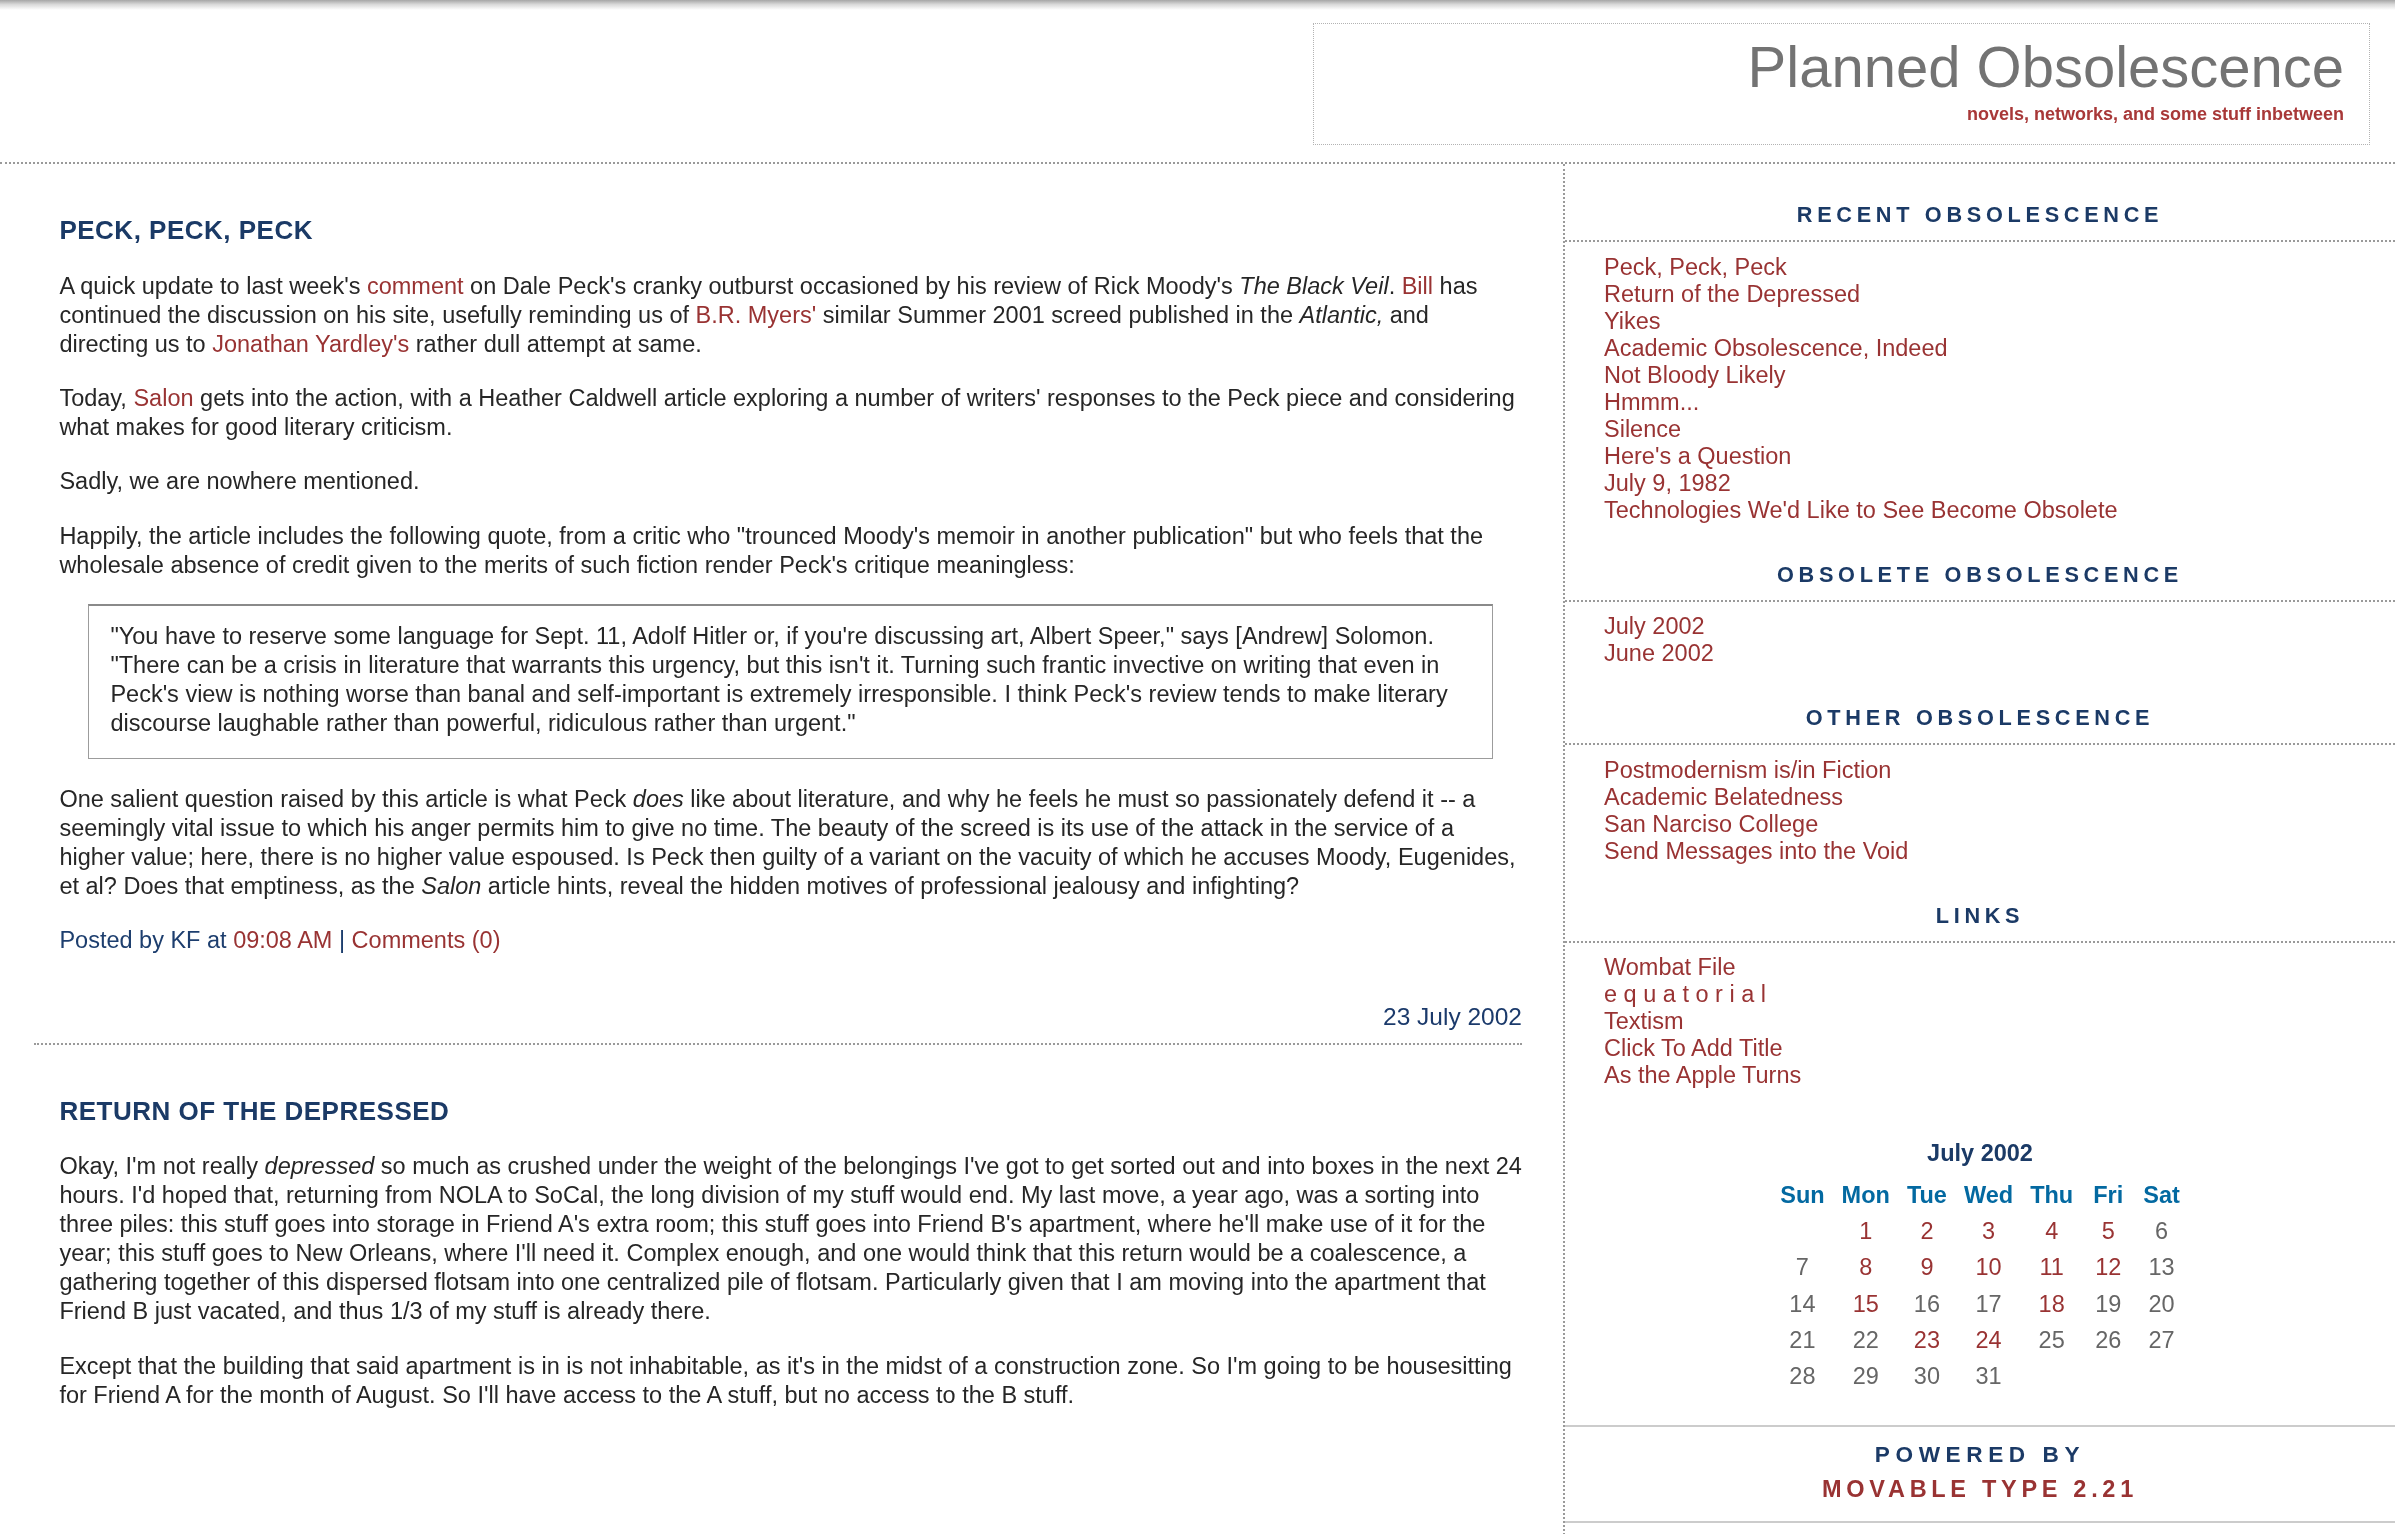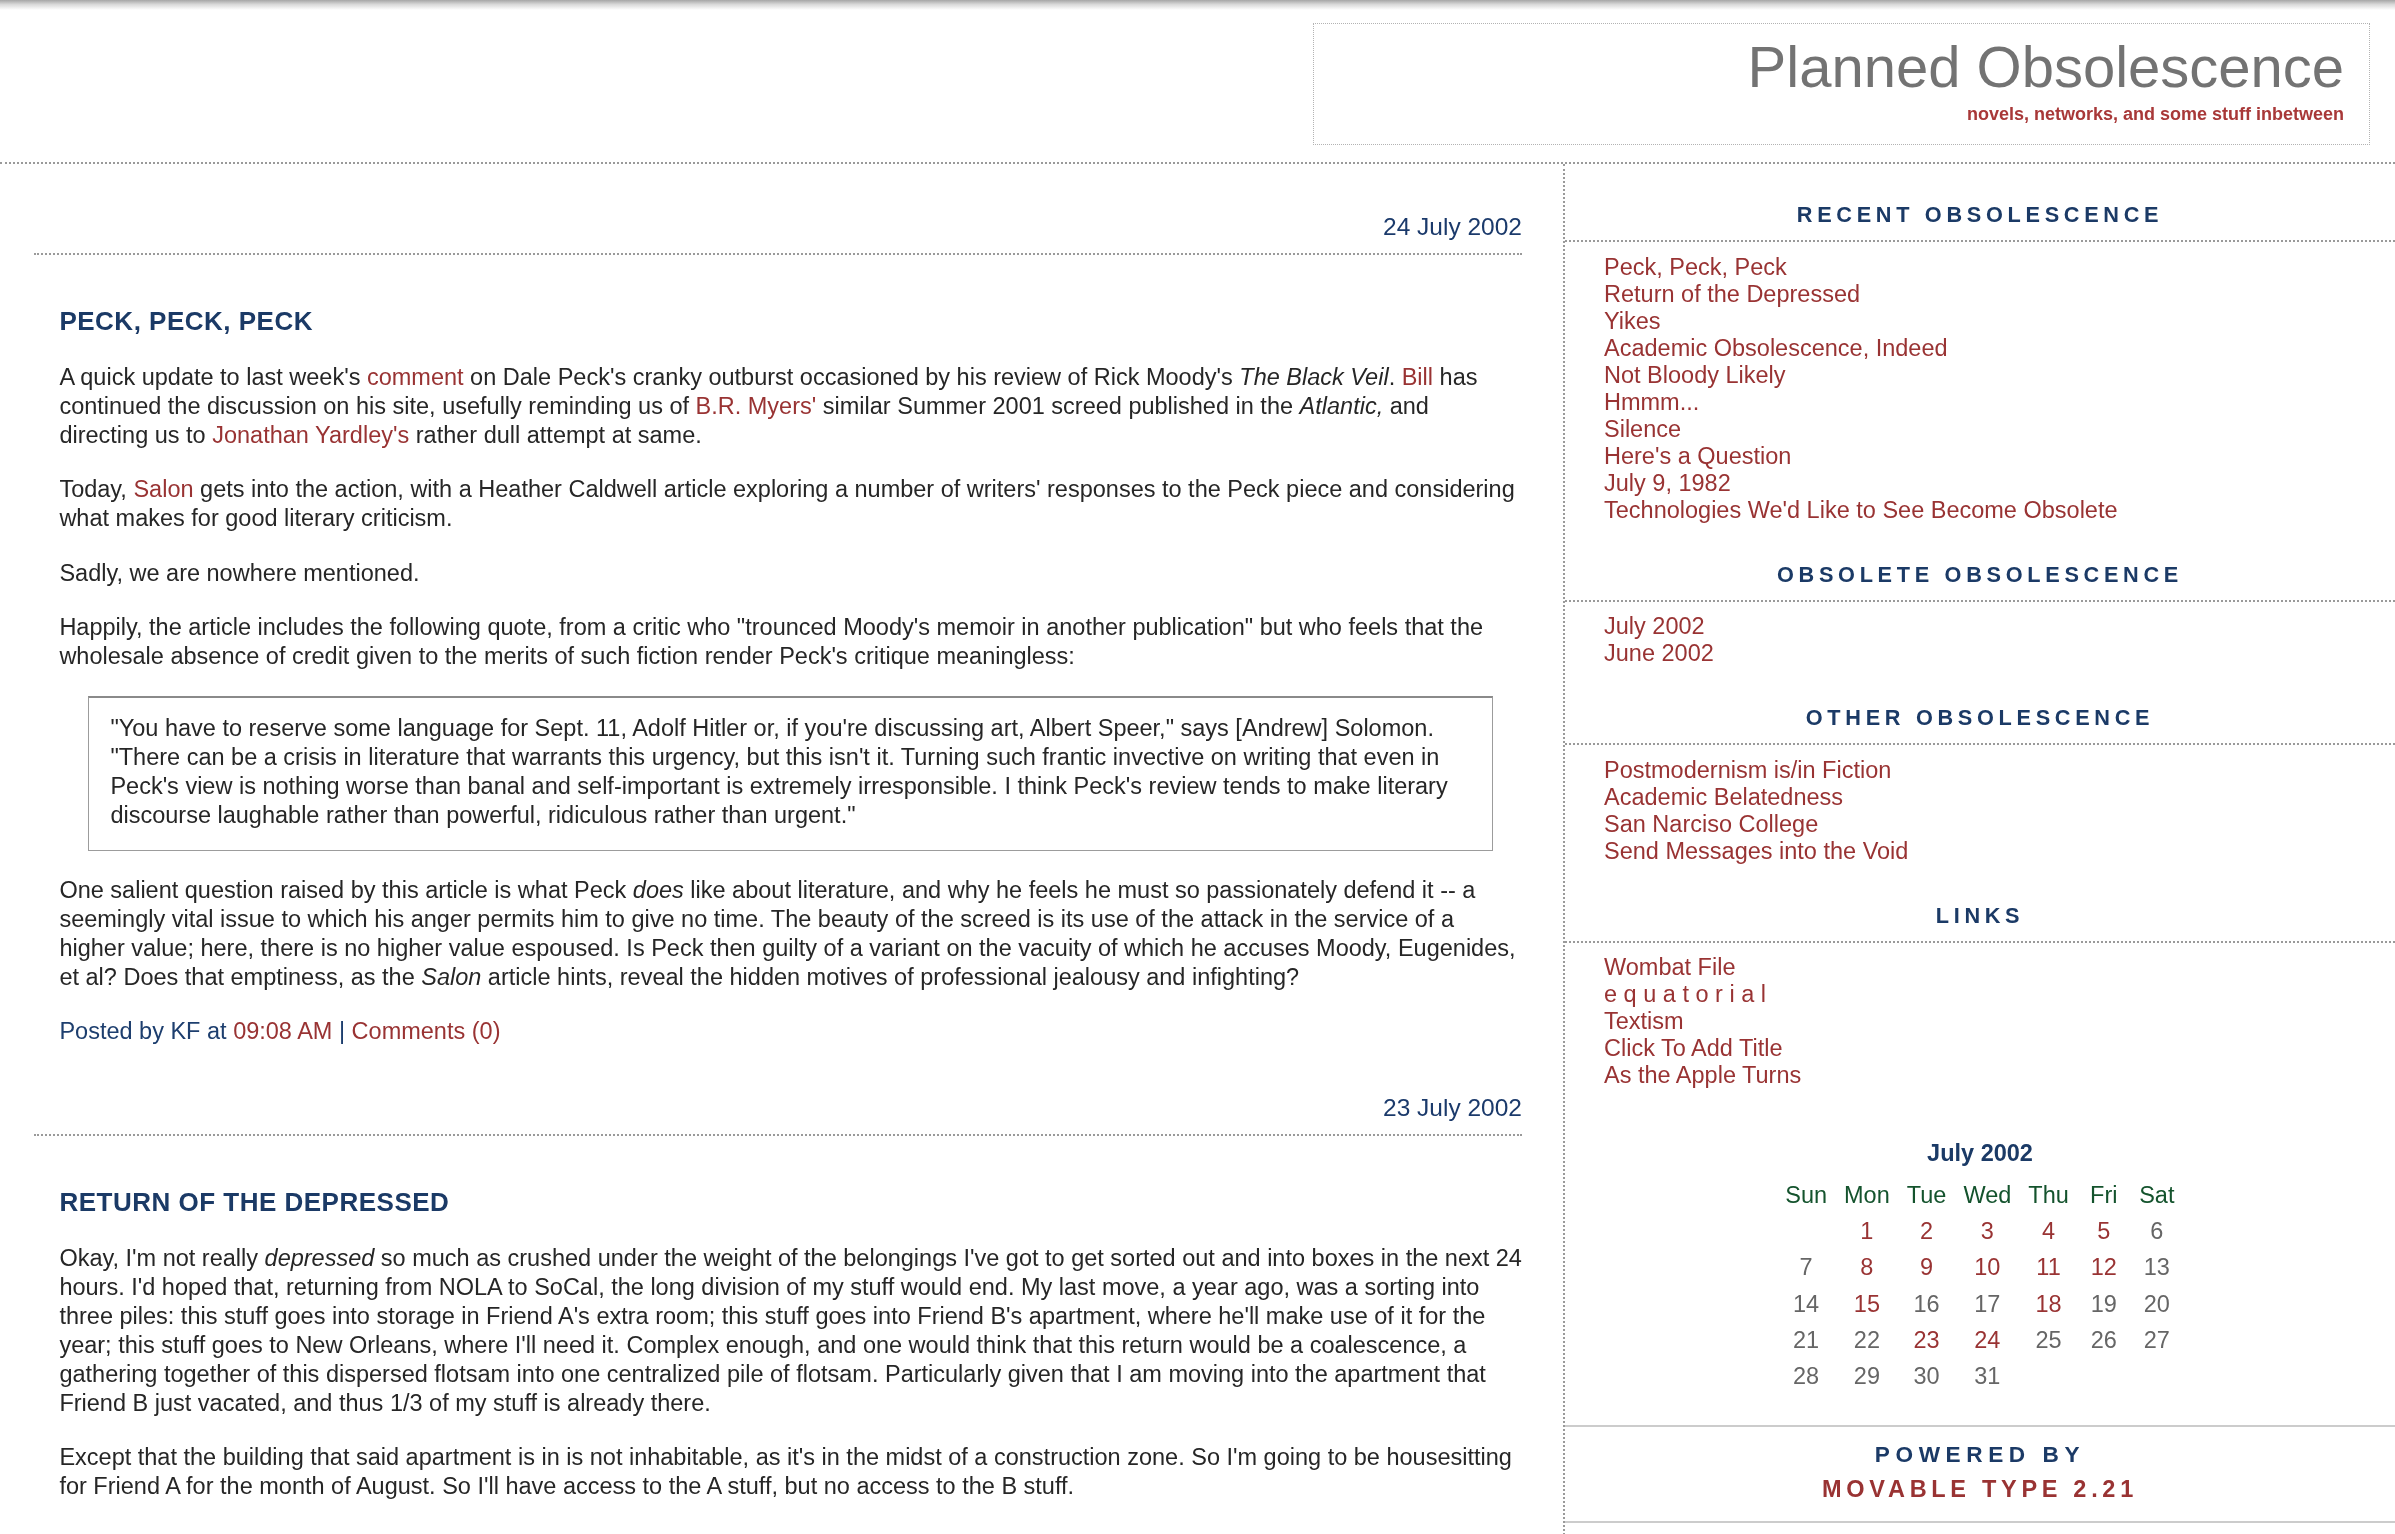--- a/index.html
+++ b/index.html
@@ -33,21 +33,21 @@
 
   .sb-heading { margin:38px 0 0; text-align:center; color:#1b3a66; font-size:21.7px;
                 font-weight:bold; letter-spacing:4.7px; padding-bottom:12.2px;
                 border-bottom:2.8px dotted #9a9a9a; }
   .sb-links { padding:11.3px 19px 0 39px; display:flex; flex-direction:column; }
   .sb-link { color:#993333; font-size:23.5px; line-height:27px; text-decoration:none; cursor:pointer; }
 
   .calendar { margin-top:51px; }
   .cal-title { text-align:center; color:#1b3a66; font-weight:bold; font-size:23.5px; }
   table.cal { margin:11.3px auto 0; border-collapse:collapse; }
-  table.cal th { color:#14532d; font-weight:normal; font-size:23.5px; padding:3.8px 8.5px;text-align:center; }
+  table.cal th { color:#0369a1; font-weight:bold; font-size:23.5px; padding:3.8px 8.5px;text-align:center; }
   table.cal td { text-align:center; font-size:23.5px; padding:4.7px 8.5px; color:#666; min-width:36px; }
   .cal-day-link { color:#993333; text-decoration:none; cursor:pointer; }
 
   .powered { margin-top:30px; border-top:2.8px solid #cccccc; border-bottom:2.8px solid #cccccc;
              text-align:center; padding:15px 0 18px; }
   .powered-line1 { color:#1b3a66; font-weight:bold; font-size:22.6px; letter-spacing:5.6px; }
   .powered-line2 { color:#993333; font-weight:bold; font-size:23.5px; letter-spacing:4.7px; margin-top:8.5px; cursor:pointer; }
 </style>
 </head>
 <body>
@@ -59,21 +59,20 @@
     <div class="title-box">
       <div class="site-title">Planned Obsolescence</div>
       <div class="site-subtitle">novels, networks, and some stuff inbetween</div>
     </div>
   </header>
 
   <div class="header-rule"></div>
 
   <div class="content">
     <main class="main">
-        <div class="post-date">24 July 2002</div>
         <div class="post">
           <h2 class="post-title">PECK, PECK, PECK</h2>
           <p class="body-text"><span>A quick update to last week's </span><a class="txt-link" href="#">comment</a><span> on Dale Peck's cranky outburst occasioned by his review of Rick Moody's </span><em>The Black Veil</em><span>. </span><a class="txt-link" href="#">Bill</a><span> has continued the discussion on his site, usefully reminding us of </span><a class="txt-link" href="#">B.R. Myers'</a><span> similar Summer 2001 screed published in the </span><em>Atlantic,</em><span> and directing us to </span><a class="txt-link" href="#">Jonathan Yardley's</a><span> rather dull attempt at same.</span></p>
           <p class="body-text"><span>Today, </span><a class="txt-link" href="#">Salon</a><span> gets into the action, with a Heather Caldwell article exploring a number of writers' responses to the Peck piece and considering what makes for good literary criticism.</span></p>
           <p class="body-text"><span>Sadly, we are nowhere mentioned.</span></p>
           <p class="body-text"><span>Happily, the article includes the following quote, from a critic who "trounced Moody's memoir in another publication" but who feels that the wholesale absence of credit given to the merits of such fiction render Peck's critique meaningless:</span></p>
           <blockquote class="quote">"You have to reserve some language for Sept. 11, Adolf Hitler or, if you're discussing art, Albert Speer," says [Andrew] Solomon. "There can be a crisis in literature that warrants this urgency, but this isn't it. Turning such frantic invective on writing that even in Peck's view is nothing worse than banal and self-important is extremely irresponsible. I think Peck's review tends to make literary discourse laughable rather than powerful, ridiculous rather than urgent."</blockquote>
           <p class="body-text"><span>One salient question raised by this article is what Peck </span><em>does</em><span> like about literature, and why he feels he must so passionately defend it -- a seemingly vital issue to which his anger permits him to give no time. The beauty of the screed is its use of the attack in the service of a higher value; here, there is no higher value espoused. Is Peck then guilty of a variant on the vacuity of which he accuses Moody, Eugenides, et al? Does that emptiness, as the </span><em>Salon</em><span> article hints, reveal the hidden motives of professional jealousy and infighting?</span></p>
           <p class="post-footer"><span>Posted by KF at </span><a class="txt-link" href="#">09:08 AM</a><span> | </span><a class="txt-link" href="#">Comments (0)</a></p>
         </div>

